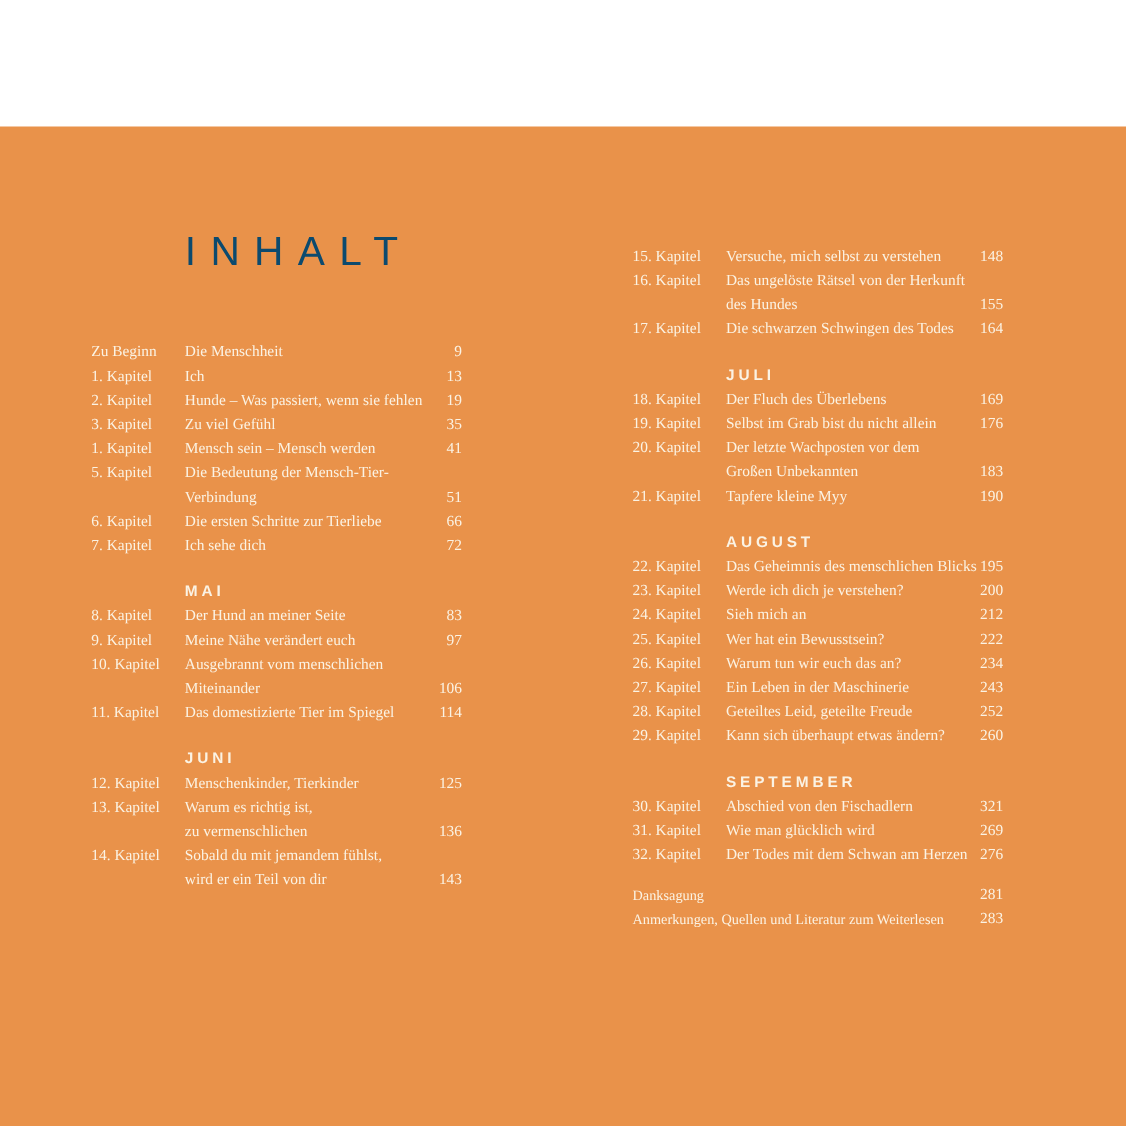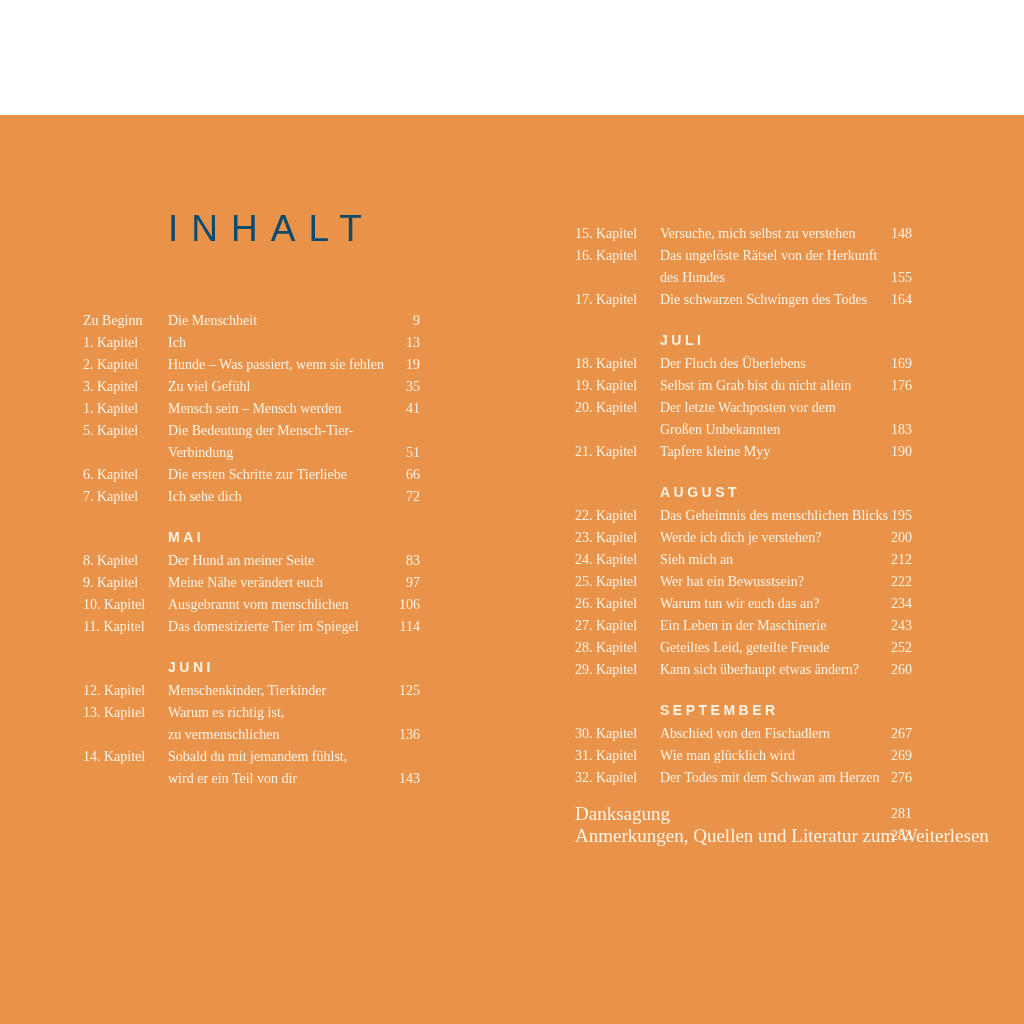--- a/index.html
+++ b/index.html
@@ -72,21 +72,21 @@
     font-size: 14px;
     line-height: 22px;
     letter-spacing: 3.5px;
     margin-left: 85px;
     margin-top: 18px;
     margin-bottom: 2px;
     white-space: nowrap;
   }
 
   .row.footer { padding-left: 0; }
-  .row.footer .title div { font-size: 19px; }
+  .row.footer .title div { font-size: 13px; }
   .row.entry + .row.footer { margin-top: 14px; }
   .row.footer + .row.footer { margin-top: 0; }
 </style>
 </head>
 <body>
 
 <div class="page-wrap">
   <div class="orange-panel">
 
     <div class="col col-left">
@@ -161,20 +161,21 @@
             <div class="label">9. Kapitel</div>
             <div class="title">
               <div>Meine Nähe verändert euch</div>
             </div>
             <div class="page">97</div>
           </div>
           <div class="row entry">
             <div class="label">10. Kapitel</div>
             <div class="title">
               <div>Ausgebrannt vom menschlichen</div>
+              <div>Miteinander</div>
             </div>
             <div class="page">106</div>
           </div>
           <div class="row entry">
             <div class="label">11. Kapitel</div>
             <div class="title">
               <div>Das domestizierte Tier im Spiegel</div>
             </div>
             <div class="page">114</div>
           </div>
@@ -315,21 +316,21 @@
               <div>Kann sich überhaupt etwas ändern?</div>
             </div>
             <div class="page">260</div>
           </div>
           <div class="month-heading">SEPTEMBER</div>
           <div class="row entry">
             <div class="label">30. Kapitel</div>
             <div class="title">
               <div>Abschied von den Fischadlern</div>
             </div>
-            <div class="page">267</div>
+            <div class="page">321</div>
           </div>
           <div class="row entry">
             <div class="label">31. Kapitel</div>
             <div class="title">
               <div>Wie man glücklich wird</div>
             </div>
             <div class="page">269</div>
           </div>
           <div class="row entry">
             <div class="label">32. Kapitel</div>

